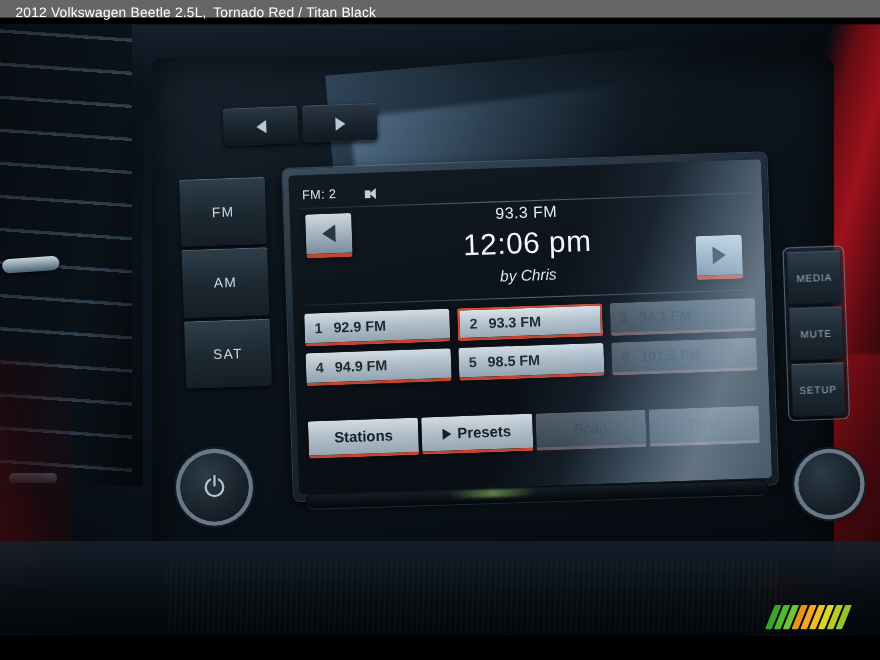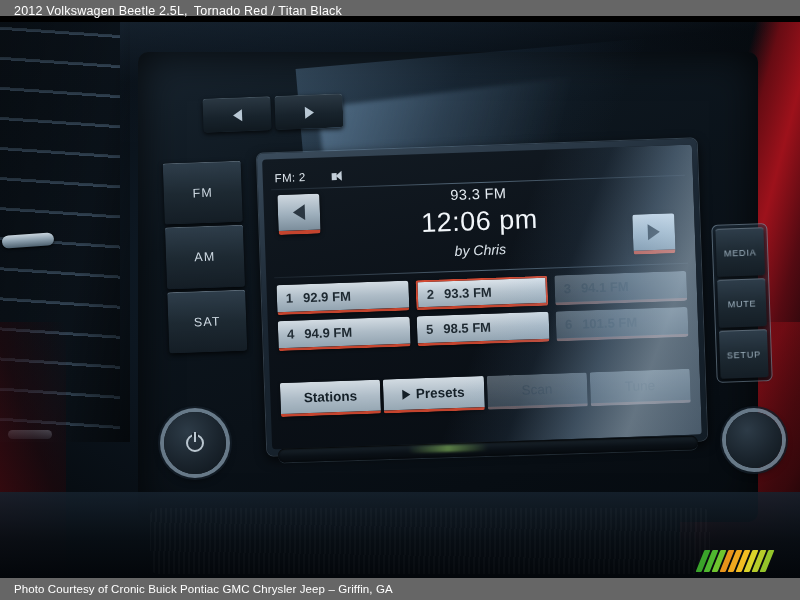--- a/index.html
+++ b/index.html
@@ -470,17 +470,14 @@
         <span class="bar" style="background: rgb(232, 148, 26);"></span>
         <span class="bar" style="background: rgb(240, 168, 30);"></span>
         <span class="bar" style="background: rgb(242, 189, 34);"></span>
         <span class="bar" style="background: rgb(217, 211, 42);"></span>
         <span class="bar" style="background: rgb(182, 204, 42);"></span>
         <span class="bar" style="background: rgb(147, 196, 42);"></span>
       </div>
 
   </div>
 
-  <div class="bottombar">
-    <span>Photo Courtesy of Cronic Buick Pontiac GMC Chrysler Jeep – Griffin, GA</span>
-  </div>
 
 </div>
 
 </body></html>

